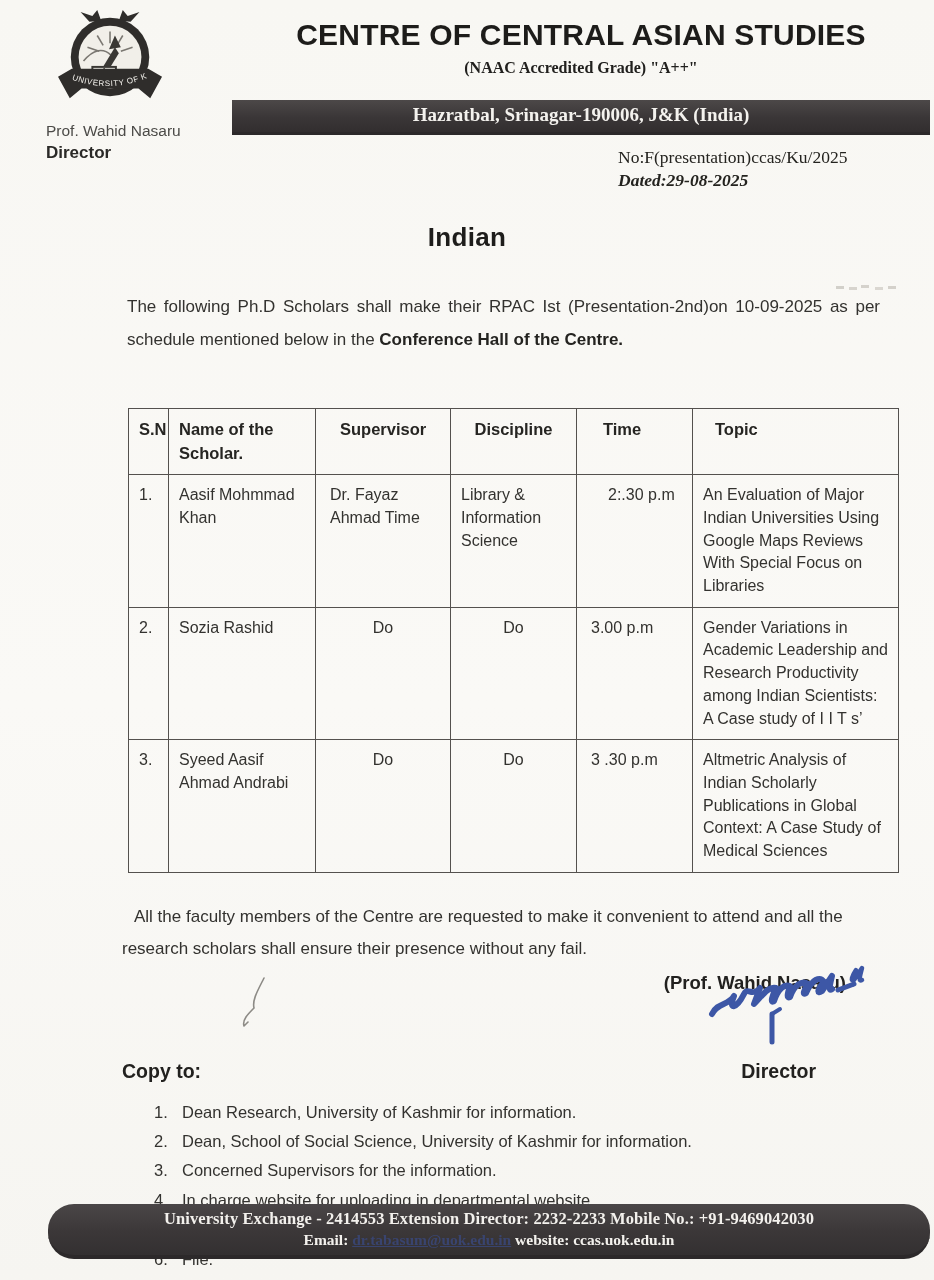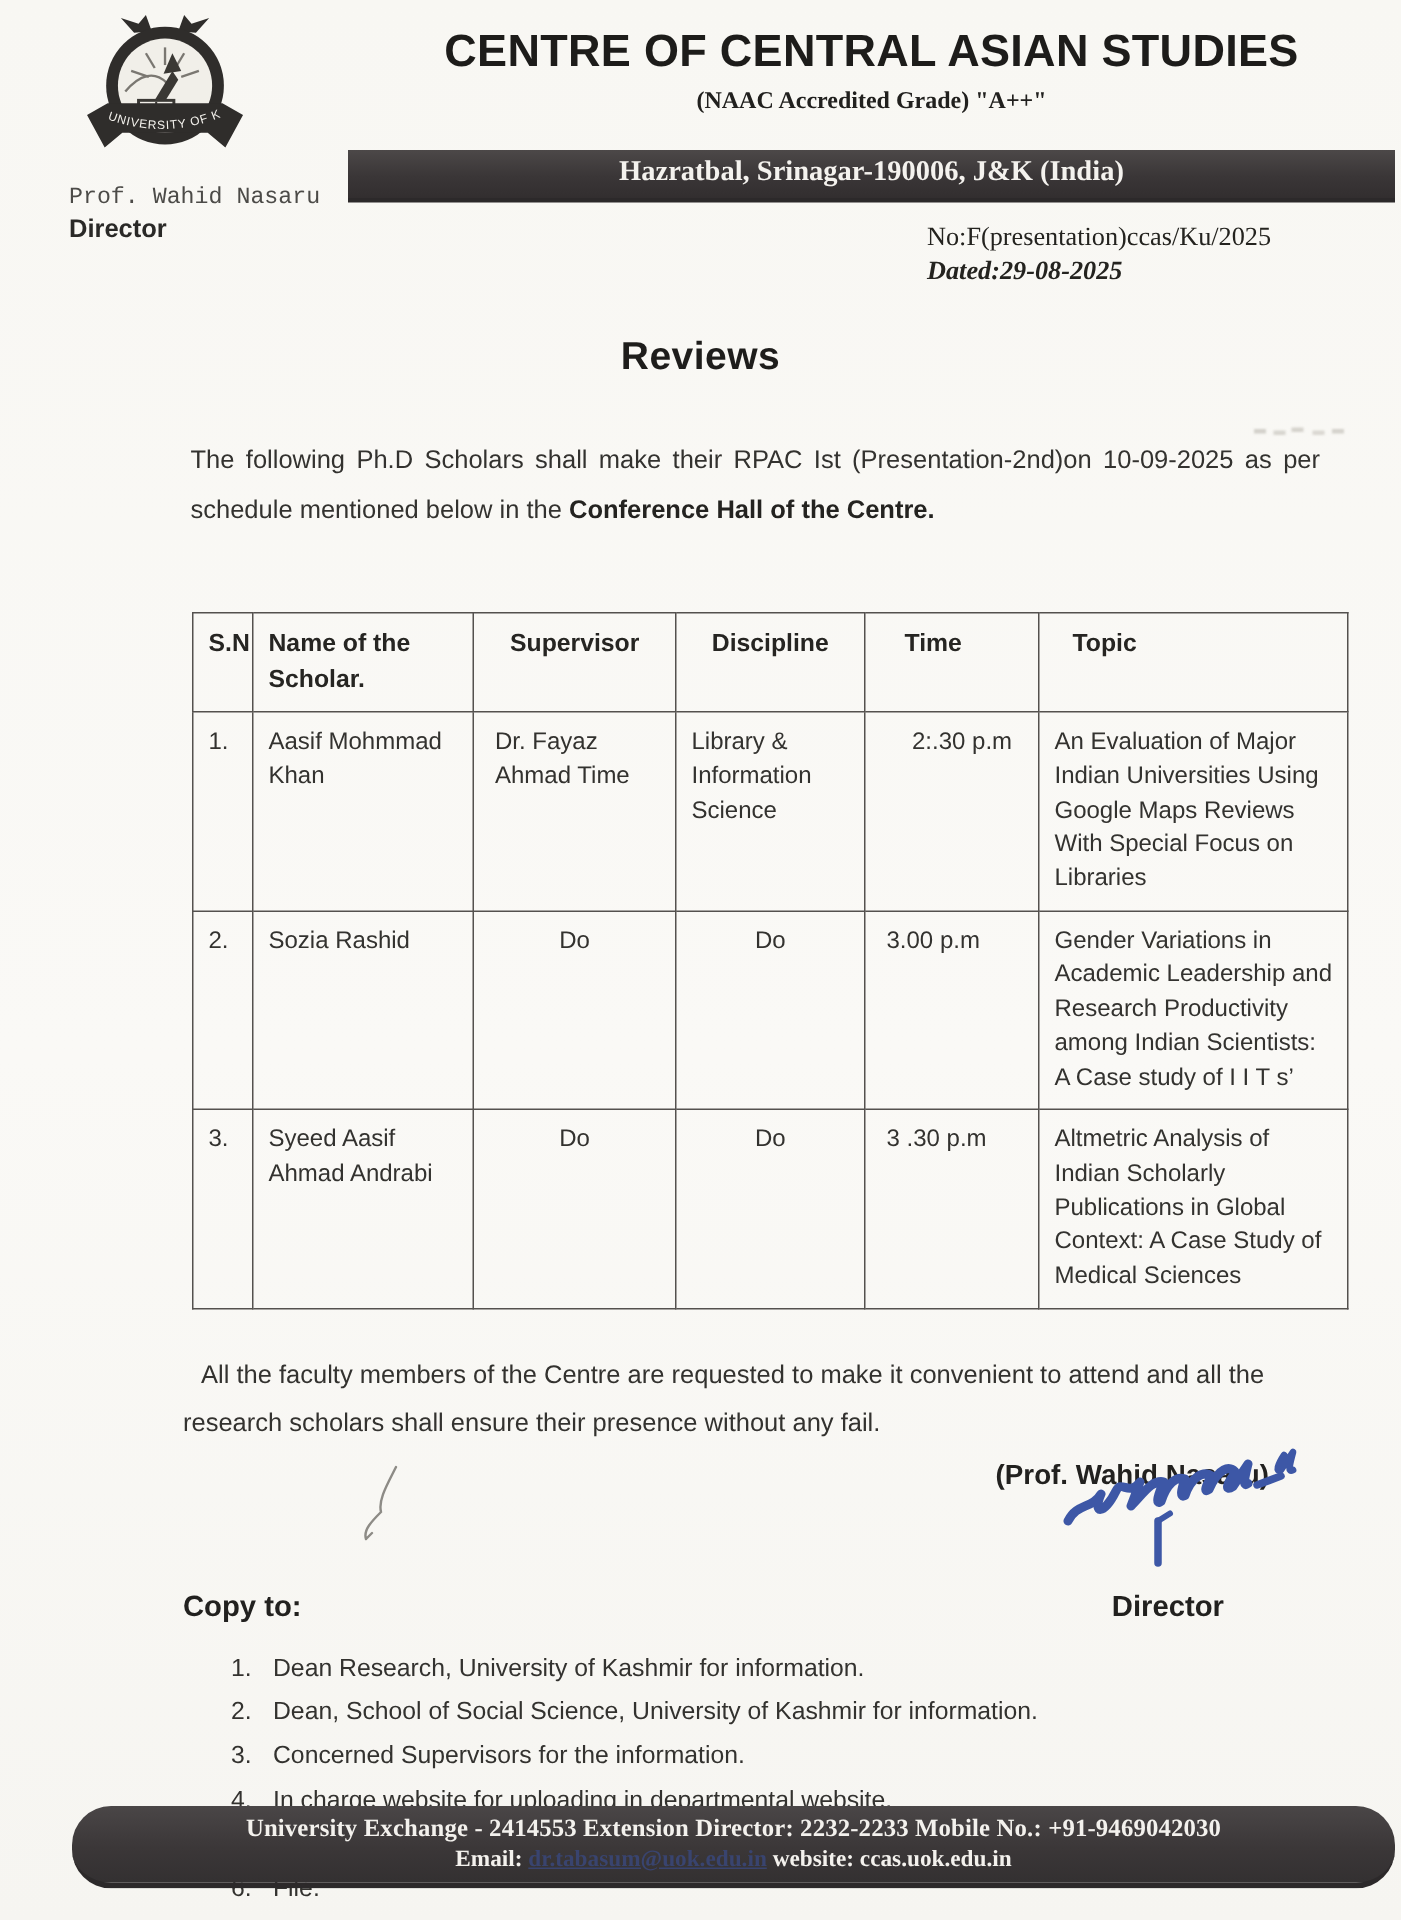--- a/index.html
+++ b/index.html
@@ -12,21 +12,21 @@
     background: linear-gradient(180deg, #f8f7f3 0%, #faf9f6 55%, #f6f5f1 100%);
     font-family: "Liberation Sans", sans-serif;
     color: #2e2d2b;
     overflow: hidden;
   }
 
   
   .header { display:flex; padding:10px 0 0 46px; height:178px; }
   .logo-block { width:186px; flex:0 0 auto; }
   .logo-svg { display:block; width:118px; height:104px; margin-left:6px; }
-  .officer-name { font-size:15.5px; color:#4c4b48; margin-top:8px;font-family:Liberation Mono, monospace; }
+  .officer-name { font-size:15.5px; color:#4c4b48; margin-top:8px; }
   .officer-title { font-size:17px; color:#2a2927; margin-top:3px; font-weight:600; }
 
   .header-center { flex:1; text-align:center; padding-right:4px; }
   .org-name { margin:8px 0 0; font-size:30px; font-weight:bold; letter-spacing:0.2px; color:#1d1c1a; }
   .university { margin:3px 0 0; font-size:25px; font-weight:400; color:#272625; }
   .accreditation { margin-top:7px; font-family:"Liberation Serif", serif; font-weight:bold; font-size:16px; color:#21201e; }
   .address-band {
     margin-top:23px; padding:4px 0 6px;
     background: linear-gradient(180deg, #4c4848 0%, #3a3637 55%, #322e2f 100%);
     color:#f4f2ee; font-family:"Liberation Serif", serif; font-weight:bold; font-size:19px;
@@ -124,21 +124,21 @@
       <div class="accreditation">(NAAC Accredited Grade) "A++"</div>
       <div class="address-band">Hazratbal, Srinagar-190006, J&amp;K (India)</div>
     </div>
   </div>
 
   <div class="ref-block">
     <div>No:F(presentation)ccas/Ku/2025</div>
     <div class="ref-dated">Dated:29-08-2025</div>
   </div>
 
-  <div class="notice-title">Reviews</div>
+  <div class="notice-title">Indian</div>
 
   <p class="para1"><span>The following Ph.D Scholars shall make their RPAC Ist (Presentation-2nd)on 10-09-2025  as per schedule mentioned below in the </span><b>Conference Hall of the Centre.</b></p>
 
   <span class="scan-smudge"></span>
 
   <table class="schedule-table">
     <colgroup>
       <col style="width:40px">
         <col style="width:147px">
         <col style="width:135px">

